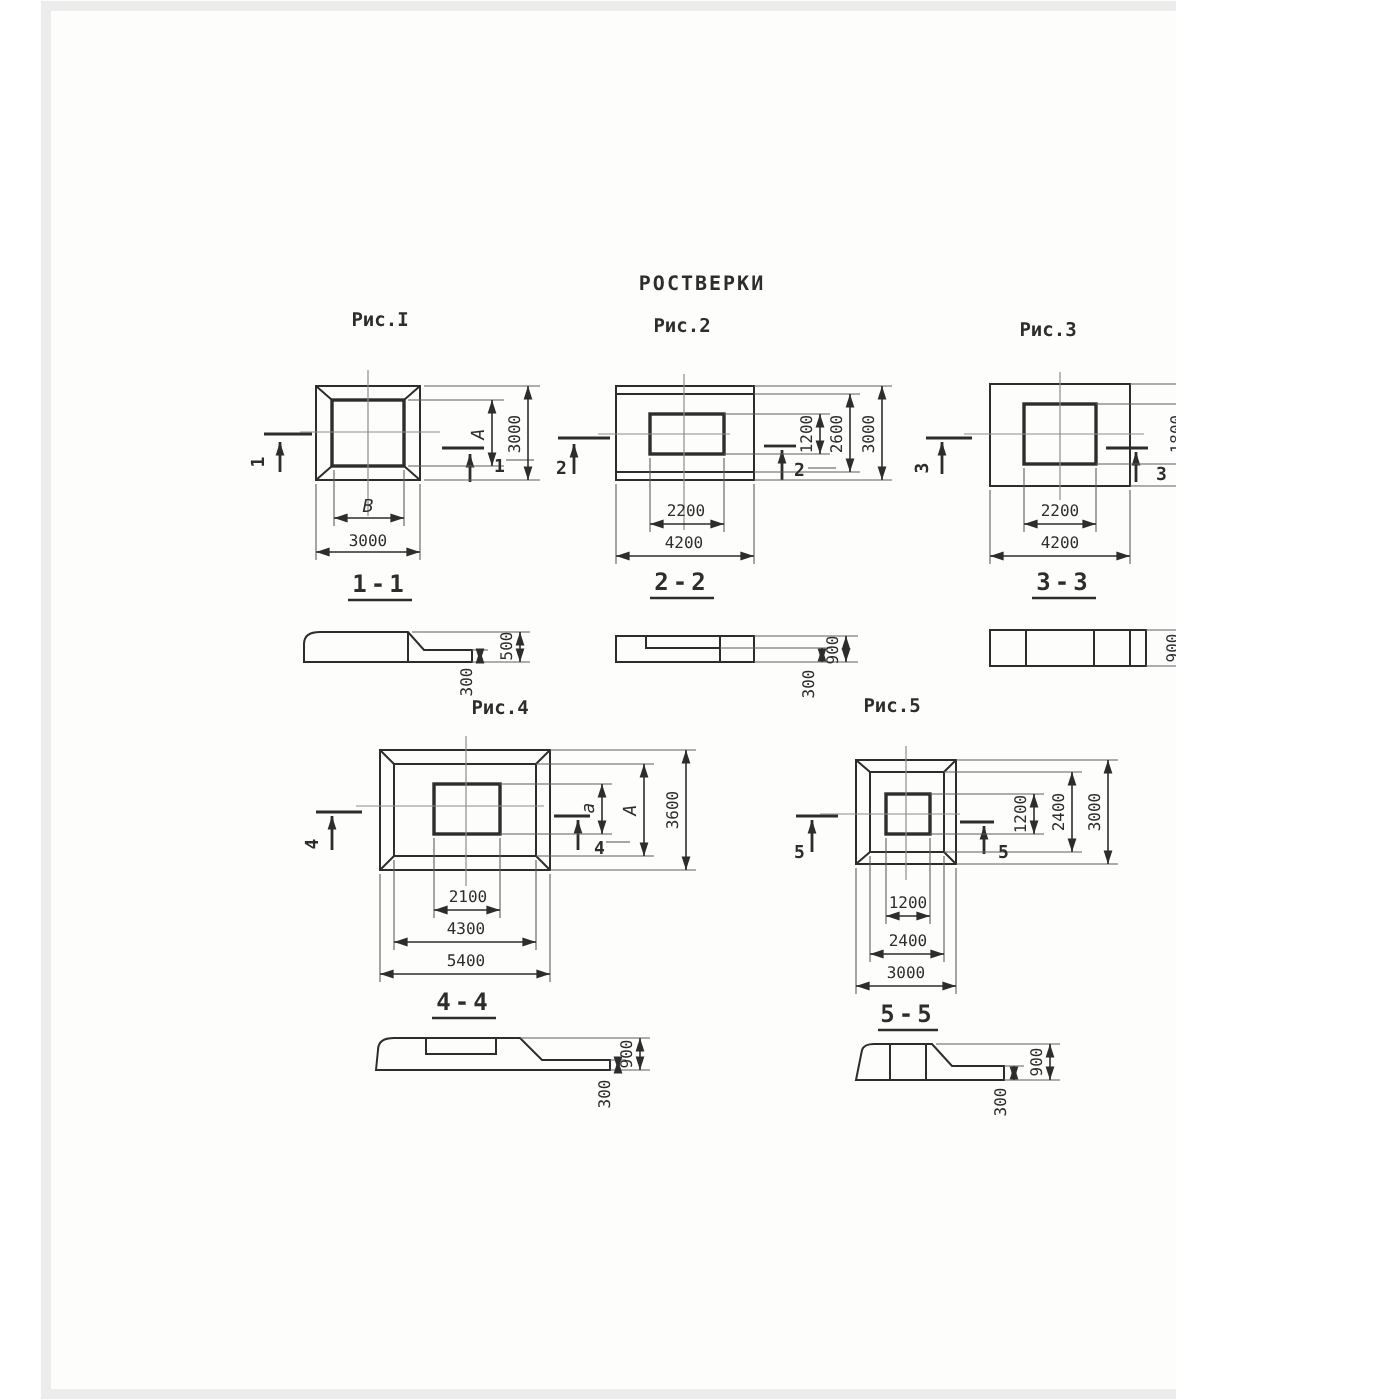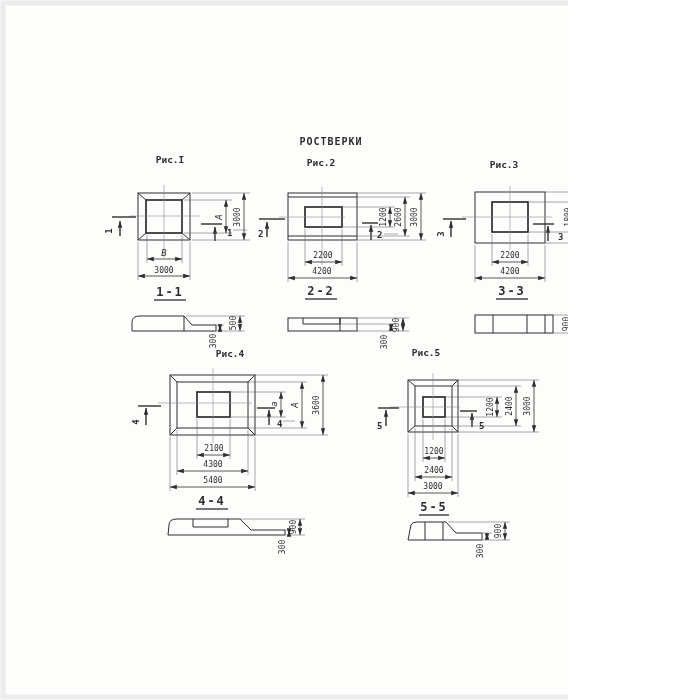--- a/index.html
+++ b/index.html
@@ -1,16 +1,16 @@
 <!DOCTYPE html>
 <html><head>
 <meta charset="utf-8">
 <style>
   html,body{margin:0;padding:0;background:#ffffff;}
-  .page{position:relative;width:568px;height:700px;background:#fdfdfc;overflow:hidden;}
+  .page{position:relative;width:568px;height:700px;background:#fdfdfc;overflow:hidden;margin-left:20px;}
   svg{display:block;}
   text{font-family:"DejaVu Sans Mono",monospace;fill:#2d2d2d;}
   .ttl{font-size:10px;font-weight:bold;letter-spacing:1px;}
   .cap{font-size:9.5px;font-weight:bold;}
   .dim{font-size:8px;}
   .big{font-size:9px;}
   .cut{font-size:9px;font-weight:bold;}
   .sec{font-size:12px;font-weight:bold;letter-spacing:2px;}
   .it{font-style:italic;}
   .ln{stroke:#2d2d2d;stroke-width:1;fill:none;}

